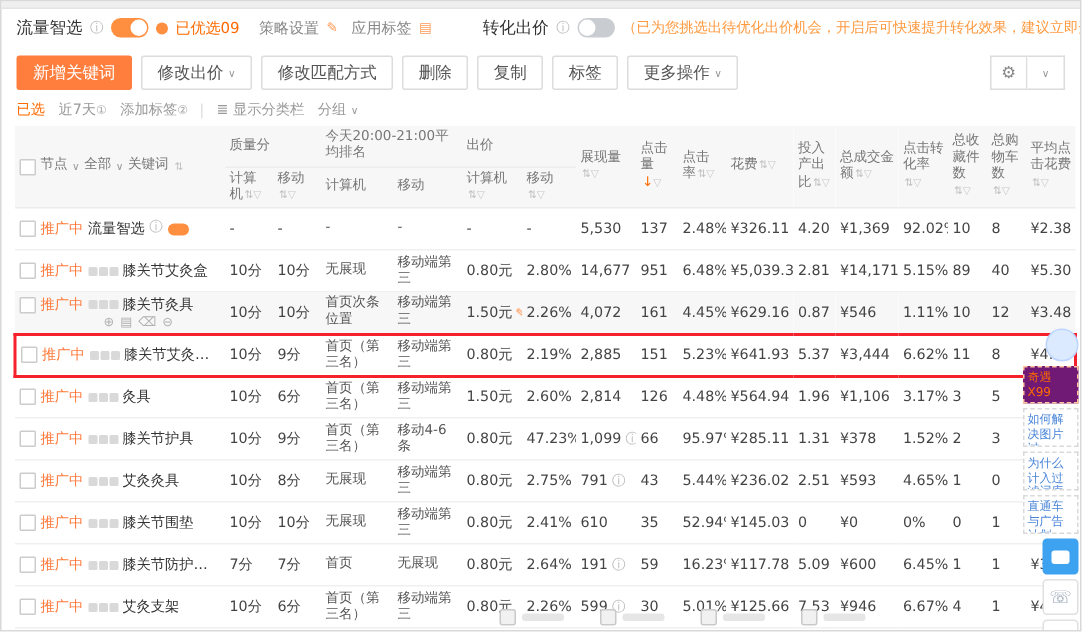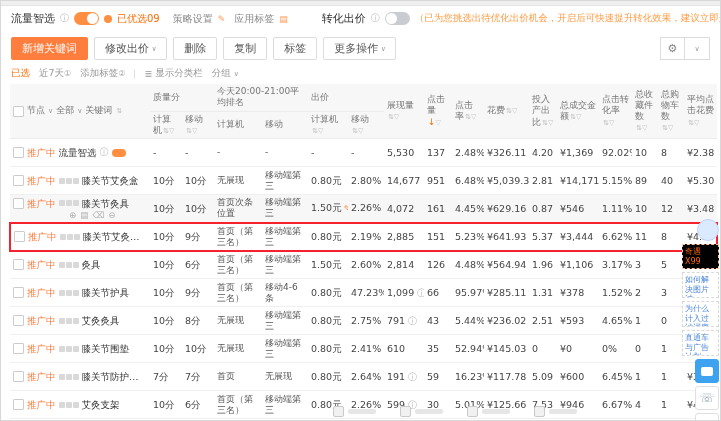--- a/index.html
+++ b/index.html
@@ -20,21 +20,21 @@
   .info-i{color:#b9b9b9;font-size:9px}
   .orange{color:#ff6a00}
   .gray{color:#888}
   .sm{font-size:10px}
   .odot{width:8px;height:8px;border-radius:50%;background:#ff8f40;display:inline-block}
   .mini-ic{color:#ff9a57;font-size:9px}
   .hint{color:#ff9a40;font-size:9.5px;overflow:hidden;text-overflow:ellipsis;max-width:330px}
 
   
   .toolbar{display:flex;align-items:center;gap:6px;padding:6px 10px}
-  .btn{height:23px;padding:0 10px;font-size:11px;border:1px solid #dcdcdc;background:#fff;color:#555;border-radius:2px;display:inline-flex;align-items:center;gap:3px;cursor:pointer;font-family:Liberation Mono, monospace;white-space:nowrap}
+  .btn{height:23px;padding:0 10px;font-size:11px;border:1px solid #dcdcdc;background:#fff;color:#555;border-radius:2px;display:inline-flex;align-items:center;gap:3px;cursor:pointer;font-family:Liberation Serif, serif;white-space:nowrap}
   .btn.primary{background:#ff7e3e;border-color:#ff7e3e;color:#fff}
   .chev{font-size:7px;color:#999}
   .tool-icons{margin-left:auto;display:flex}
   .icon-btn{width:25px;height:23px;border:1px solid #dcdcdc;background:#fff;color:#888;font-size:11px;display:flex;align-items:center;justify-content:center;cursor:pointer}
   .icon-btn+.icon-btn{border-left:none}
 
   
   .filterbar{display:flex;align-items:center;gap:9px;padding:1px 10px 4px;font-size:9.5px;color:#999}
   .chip{cursor:pointer;color:#999}
   .chip .bdg{font-size:8px;color:#aaa}
@@ -64,21 +64,21 @@
   .grid tr.hovered td{background:#f7f7f7}
   .grid tr.highlighted td{border-top:2px solid #f5222d;border-bottom:2px solid #f5222d}
   .grid tr.highlighted td:first-child{border-left:2px solid #f5222d}
   .grid tr.highlighted td:last-child{border-right:2px solid #f5222d}
   td.num{color:#444}
 
   
   .float-panel{position:absolute;right:1px;top:218px;width:38px;display:flex;flex-direction:column;gap:3px;align-items:flex-end;z-index:9}
   .fp-avatar{width:22px;height:22px;border-radius:50%;background:#dceaff;border:1px solid #bcd4ff;cursor:pointer}
   .fp-box{width:37px;background:#fff;border:1px dashed #d9d9d9;font-size:8px;color:#4a86d8;padding:2px 2px;line-height:1.2;overflow:hidden;cursor:pointer;max-height:26px}
-  .fp-box.orange-box{color:#ff6a00;border-color:#ffc39e;background:#000000}
+  .fp-box.orange-box{color:#ff6a00;border-color:#ffc39e;background:#701a75}
   .fp-btn{width:24px;height:24px;background:#fff;border:1px solid #e0e0e0;border-radius:3px;display:flex;align-items:center;justify-content:center;color:#9aa7b5;font-size:12px;cursor:pointer}
   .fp-btn.blue{background:#3da2f0;border-color:#3da2f0}
   .bubble{width:12px;height:9px;background:#fff;border-radius:2px;position:relative}
   .bubble::after{content:"";position:absolute;left:2px;bottom:-3px;border:3px solid transparent;border-top-color:#fff}
 
   
   .bottom-strip{position:absolute;left:332px;bottom:3px;display:flex;gap:24px;align-items:center}
   .bs-item{display:flex;align-items:center;gap:4px;cursor:pointer}
   .bs-ic{display:inline-block;width:11px;height:11px;border:1px solid #c9c9c9;border-radius:2px;background:#f1f1f1}
   .bs-bar{display:inline-block;width:28px;height:5px;background:#e6e6e6;border-radius:2px}
@@ -113,20 +113,23 @@
     </div>
   </div>
 
   <div class="toolbar">
     <button class="btn primary">
         <span>新增关键词</span>
       </button>
     <button class="btn">
         <span>修改出价</span>
         <span class="chev">∨</span>
+      </button>
+    <button class="btn">
+        <span>修改匹配方式</span>
       </button>
     <button class="btn">
         <span>删除</span>
       </button>
     <button class="btn">
         <span>复制</span>
       </button>
     <button class="btn">
         <span>标签</span>
       </button>

